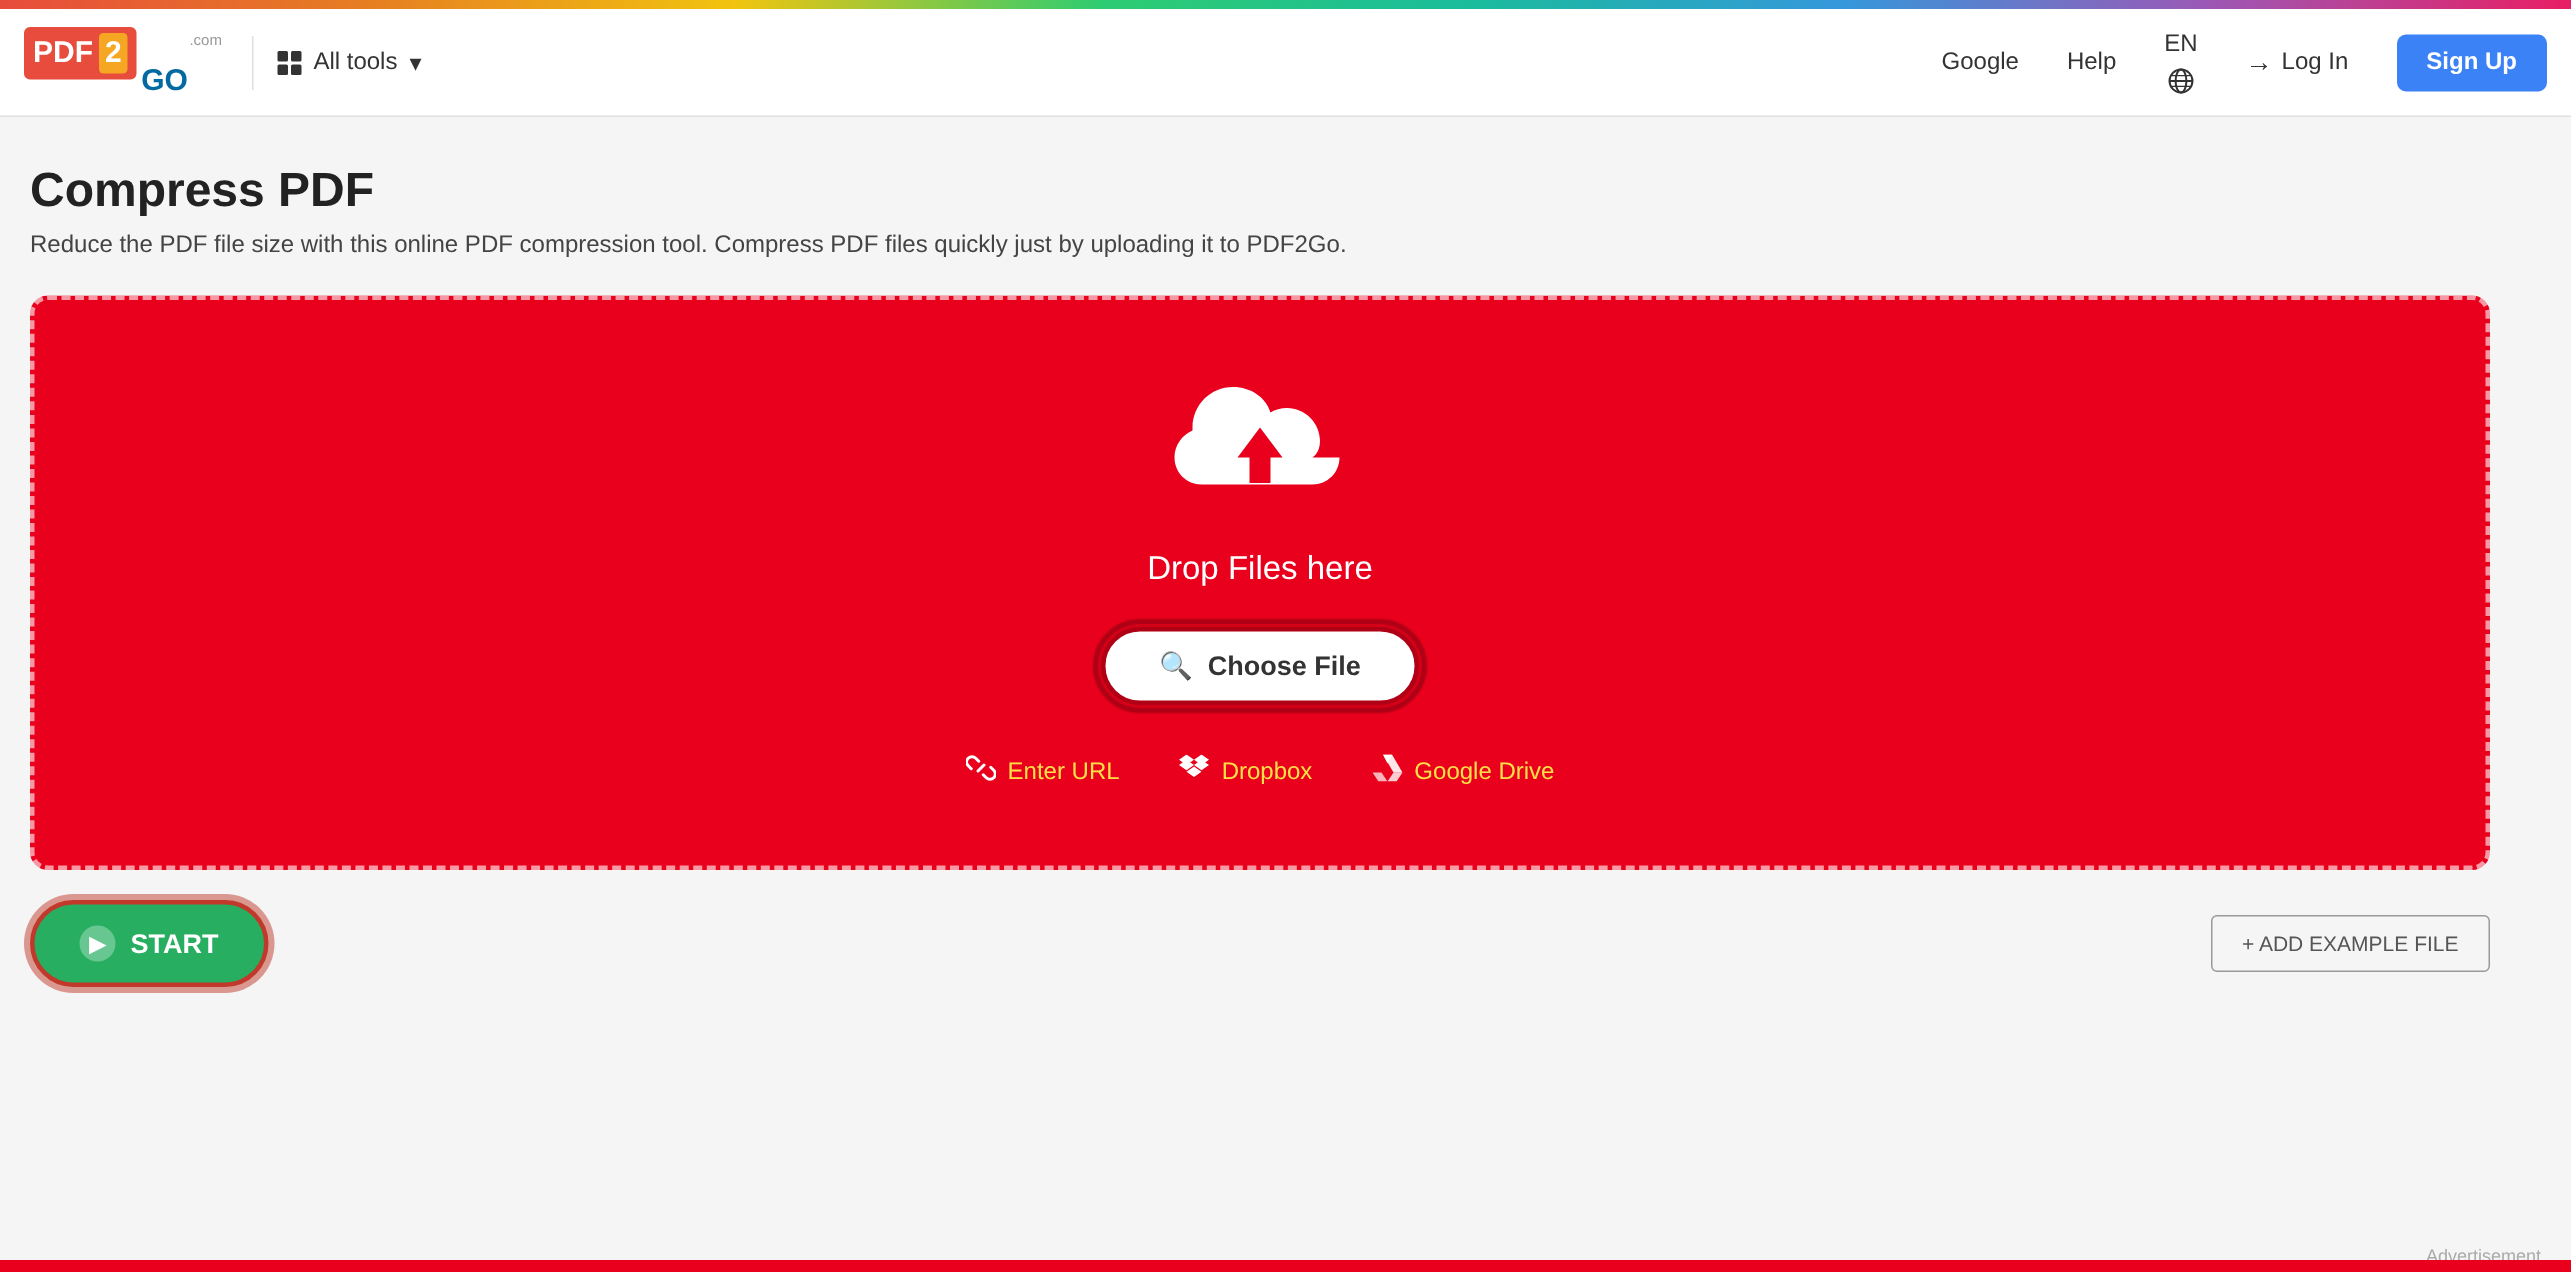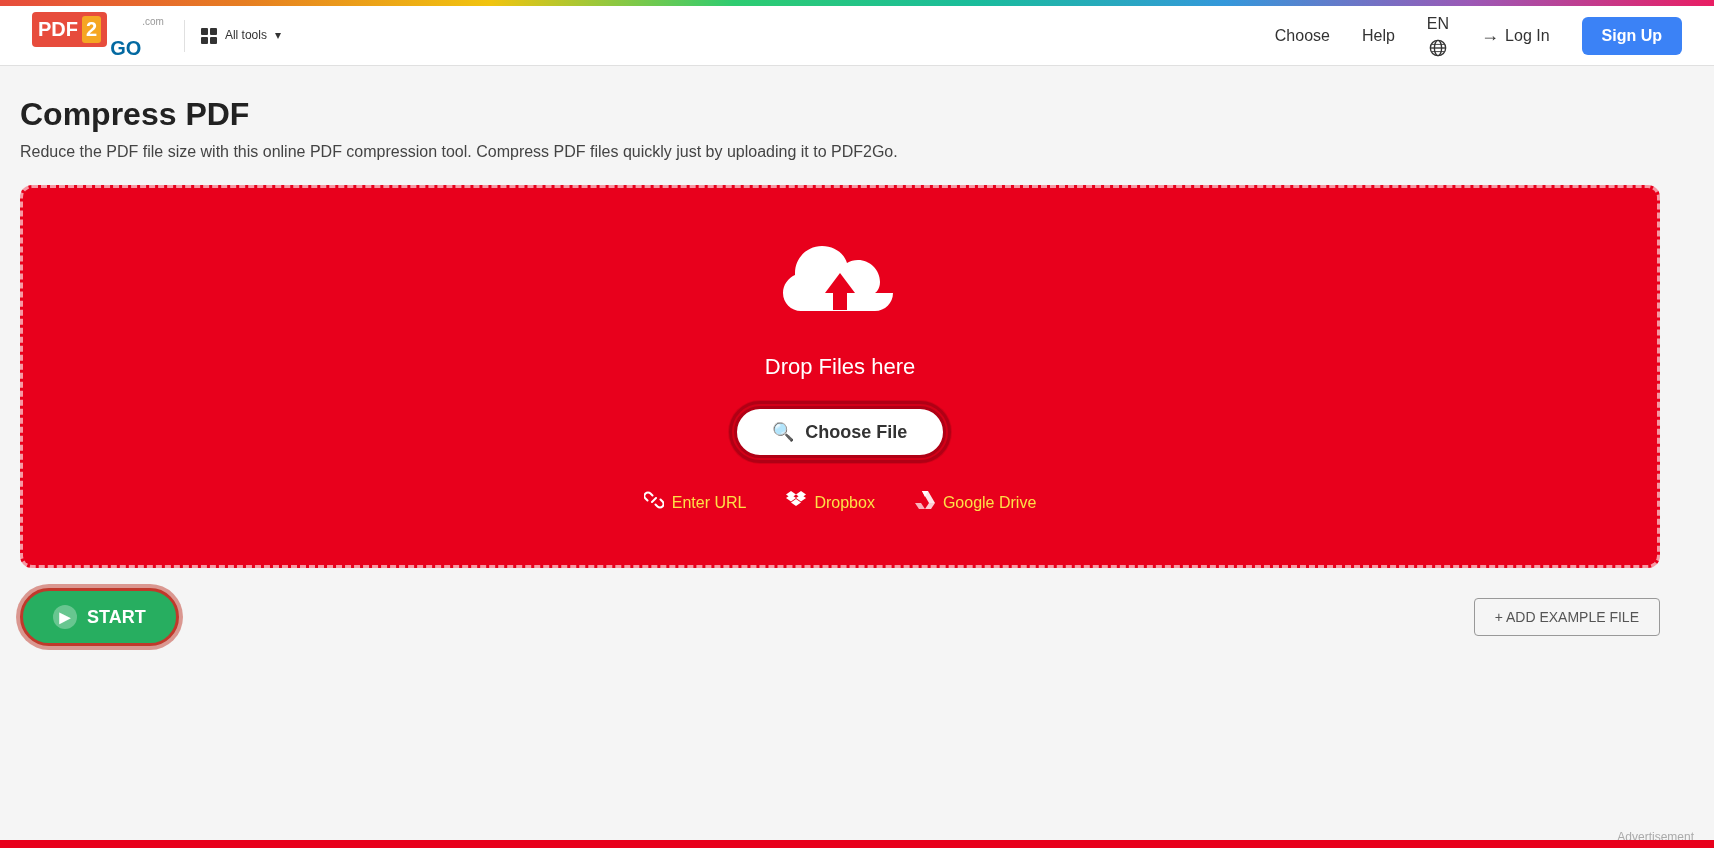--- a/index.html
+++ b/index.html
@@ -9,22 +9,22 @@
     .rainbow-bar {
       height: 6px;
       background: linear-gradient(to right, #e74c3c, #e67e22, #f1c40f, #2ecc71, #1abc9c, #3498db, #9b59b6, #e91e63);
     }
 
     
     .navbar {
       background: #fff;
       display: flex;
       align-items: center;
-      padding: 0 32px;
-      height: 60px;
+      padding: 0 16px;
+      height: 72px;
       border-bottom: 1px solid #e0e0e0;
     }
     .logo-area {
       display: flex;
       align-items: center;
       margin-right: 20px;
     }
     .logo-box {
       background: #e74c3c;
       color: white;
@@ -43,26 +43,26 @@
       margin-top: 25px;
     }
     .logo-com {
       font-size: 10px;
       color: #999;
       align-self: flex-start;
       margin-top: 4px;
     }
     .all-tools-btn {
       display: flex;
-      align-items: flex-start;
+      align-items: center;
       gap: 8px;
       padding: 8px 16px;
       border: none;
       background: none;
-      font-size: 12px;
+      font-size: 16px;
       cursor: pointer;
       color: #333;
       border-left: 1px solid #e0e0e0;
     }
     .grid-icon {
       display: grid;
       grid-template-columns: 1fr 1fr;
       gap: 2px;
       width: 16px;
       height: 16px;
@@ -279,21 +279,21 @@
         <span></span>
         <span></span>
     </div>
     <span>All tools</span>
     <span>▾</span>
   </button>
 
   <div class="navbar-spacer"></div>
 
   <div class="nav-links">
-    <a class="nav-link">Choose</a>
+    <a class="nav-link">Google</a>
     <a class="nav-link">Help</a>
     <button class="lang-btn">
       <span>EN</span>
       <svg class="globe-icon" viewBox="0 0 20 20" fill="none" xmlns="http://www.w3.org/2000/svg">
         <circle cx="10" cy="10" r="8.5" stroke="#333" stroke-width="1.5"></circle>
         <ellipse cx="10" cy="10" rx="4" ry="8.5" stroke="#333" stroke-width="1.5"></ellipse>
         <line x1="1.5" y1="10" x2="18.5" y2="10" stroke="#333" stroke-width="1.5"></line>
         <line x1="3" y1="6" x2="17" y2="6" stroke="#333" stroke-width="1"></line>
         <line x1="3" y1="14" x2="17" y2="14" stroke="#333" stroke-width="1"></line>
       </svg>

